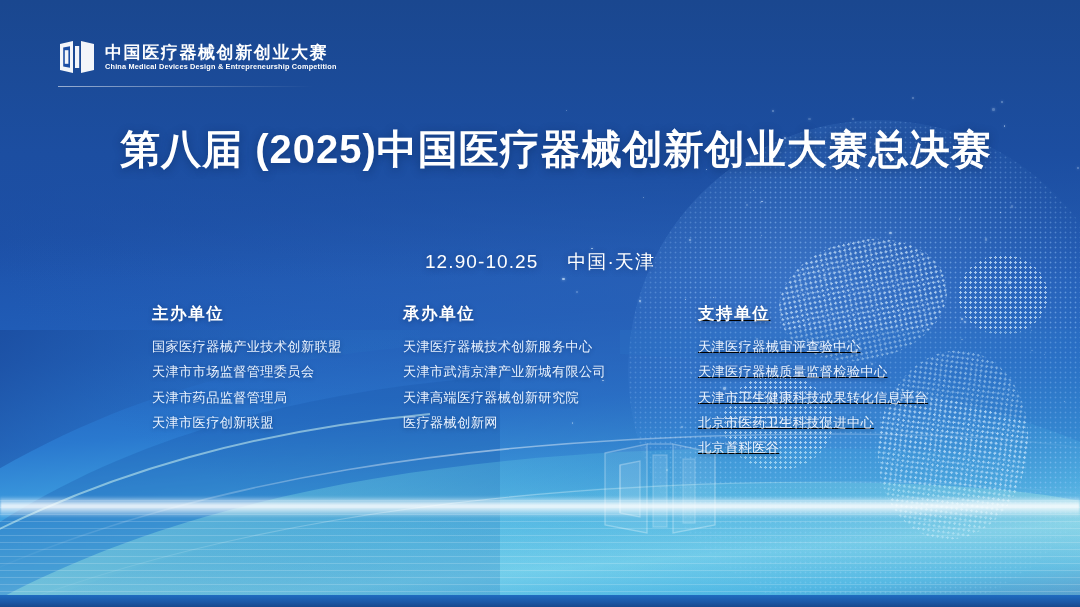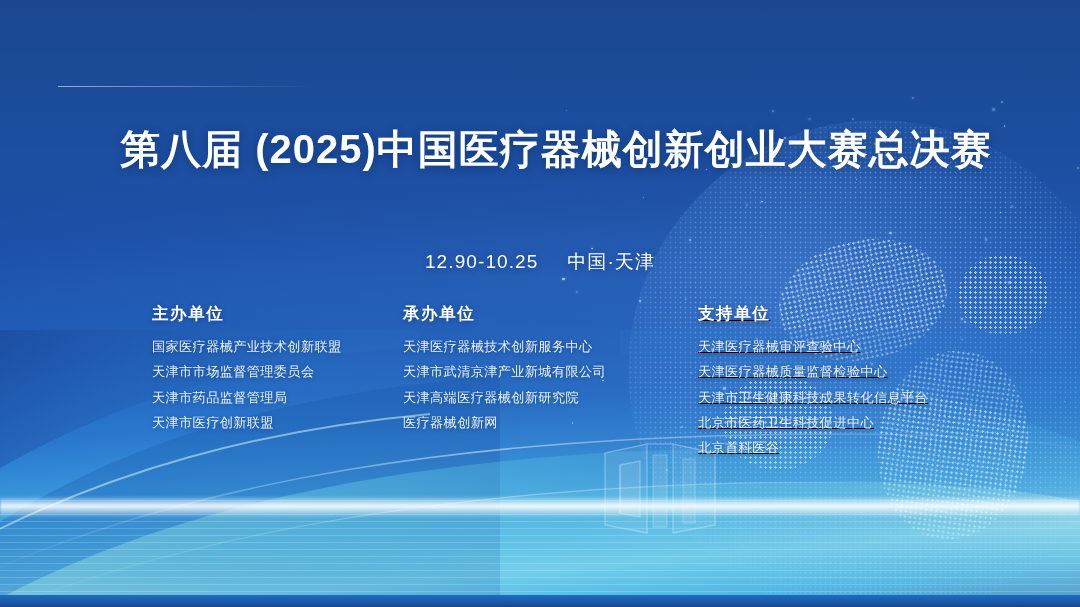--- a/index.html
+++ b/index.html
@@ -258,20 +258,43 @@
         <rect x="58" y="18" width="14" height="72" fill="#ffffff" fill-opacity=".22" stroke-opacity=".4"></rect>
         <rect x="88" y="22" width="12" height="64" fill="#ffffff" fill-opacity=".16" stroke-opacity=".35"></rect>
       </g>
     </svg>
   </div>
 
   <div class="horizon"></div>
   <div class="stripes"></div>
   <div class="bottombar"></div>
 
+  <div class="logo">
+    <div class="logo-mark">
+      <svg width="38" height="38" viewBox="0 0 38 38">
+        <g fill="#ffffff">
+          <path d="M2,6 L15,3 L15,35 L2,32 Z" opacity=".95"></path>
+          <path d="M36,6 L23,3 L23,35 L36,32 Z" opacity=".95"></path>
+        </g>
+        <g fill="#1c4ea4">
+          <path d="M5.2,9.6 L12,8.2 L12,29.8 L5.2,28.4 Z"></path>
+        </g>
+        <g fill="#ffffff">
+          <rect x="6.8" y="12.2" width="3.6" height="13.6" opacity=".95"></rect>
+        </g>
+        <g fill="#ffffff">
+          <rect x="17" y="8" width="4.2" height="22" opacity=".95"></rect>
+        </g>
+      </svg>
+    </div>
+    <div class="logo-text">
+      <div class="logo-cn">中国医疗器械创新创业大赛</div>
+      <div class="logo-en">China Medical Devices Design &amp; Entrepreneurship Competition</div>
+    </div>
+  </div>
   <div class="logo-rule"></div>
 
   <div class="title">
     <span class="t1">第八届 (2025)中国医疗器械创新创业大赛总决赛</span>
   </div>
 
   <div class="date">
     <span>12.90-10.25</span>
     <span class="sep"></span>
     <span>中国·天津</span>

